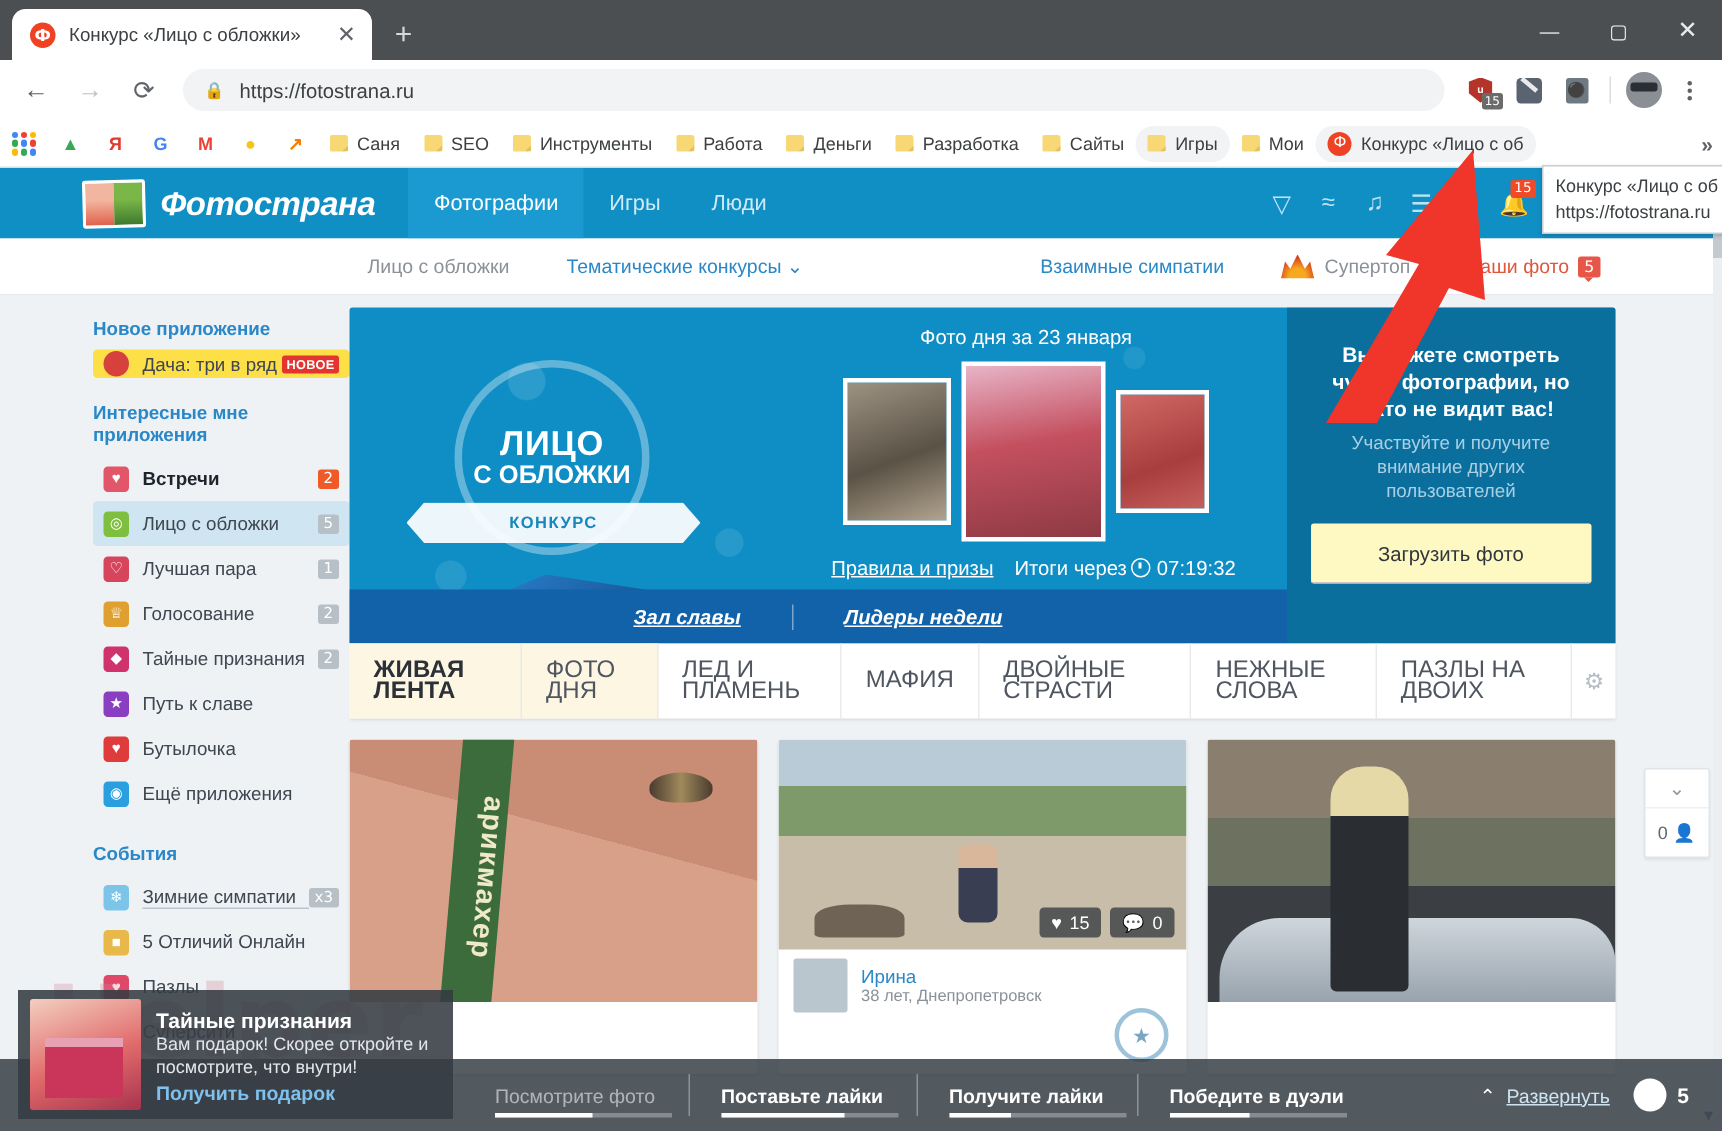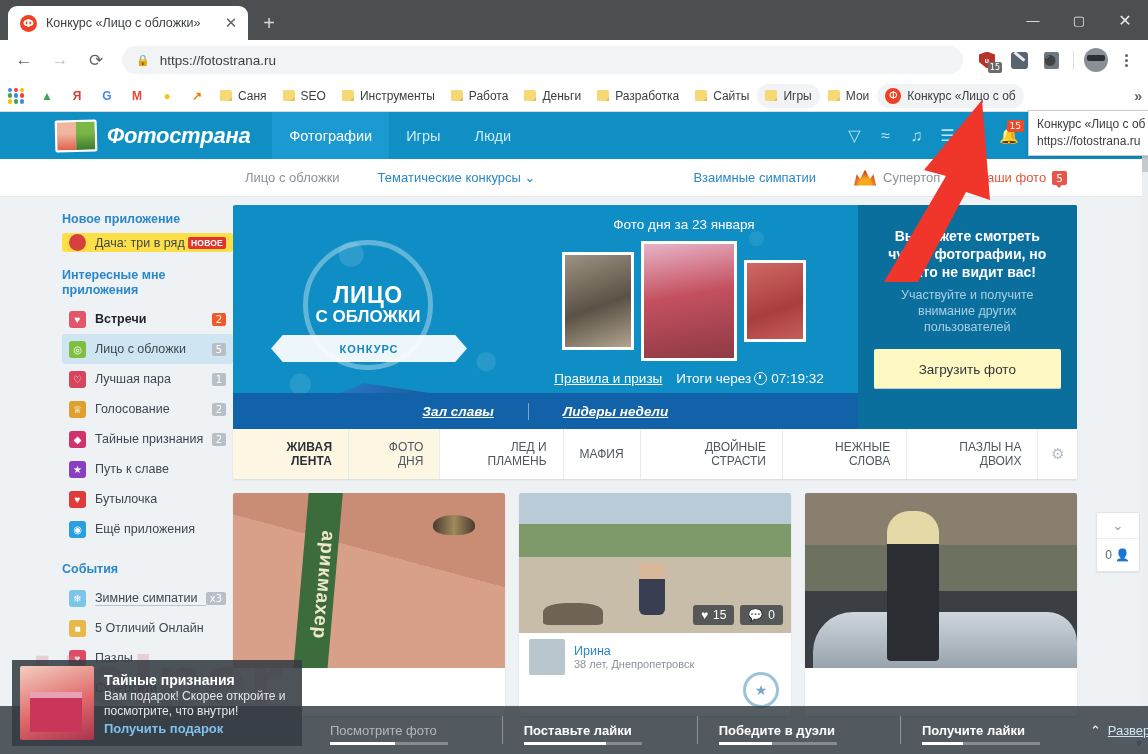--- a/index.html
+++ b/index.html
@@ -364,22 +364,22 @@
     justify-content: center; border-radius: 2px;
     box-shadow: inset 0 -1px 0 #c7cacd;
   }
 
   
   .tabs-row {
     height: 50px; background: #fff; display: flex; align-items: stretch;
     box-shadow: 0 1px 2px rgba(0,0,0,.1); position: relative;
   }
   .ftab {
-    display: flex; align-items: center; justify-content: center; text-align: right;
-    font-size: 12px; color: #4f5660; padding: 0 16px; line-height: 14px;
+    display: flex; align-items: center; justify-content: center; text-align: left;
+    font-size: 16px; color: #4f5660; padding: 0 16px; line-height: 14px;
     border-right: 1px solid #e7ebee; position: relative;
   }
   .ftab.act {
     background: #fdf6e3; font-weight: bold; color: #2c3138; letter-spacing: .2px;
   }
   .ftab.act2 { background: #fdf6e3; }
   .gear-tab {
     width: 42px; display: flex; align-items: center; justify-content: center;
     color: #b6bdc4; font-size: 15px;
   }
@@ -469,21 +469,21 @@
   }
   .rw-top { height: 26px; display: flex; align-items: center; justify-content: center;
     color: #8d98a3; font-size: 13px; border-bottom: 1px solid #edf0f2; }
   .rw-bot { height: 32px; display: flex; align-items: center; justify-content: center;
     gap: 4px; color: #5d666f; font-size: 12px; }
 
   
   .taskbar {
     position: absolute; left: 0; bottom: 0; width: 100%; height: 48px;
     background: rgba(48,56,64,.82); display: flex; align-items: center;
-    color: #fff; z-index: 40; gap: 43px;
+    color: #fff; z-index: 40;
   }
   .task {
     flex: 0 0 auto; padding: 0 22px; font-size: 13px; font-weight: bold;
     position: relative; display: flex; flex-direction: column; justify-content: center;
     height: 48px;
   }
   .task .prog {
     position: absolute; left: 22px; bottom: 9px; width: 118px; height: 3px;
     background: rgba(255,255,255,.3);
   }
@@ -897,30 +897,30 @@
       </div>
       <div class="task">
         <span class="vline"></span>
         <span>Поставьте лайки</span>
         <span class="prog">
             <i style="width:70%"></i>
           </span>
       </div>
       <div class="task">
         <span class="vline"></span>
+        <span>Получите лайки</span>
+        <span class="prog">
+            <i style="width:35%"></i>
+          </span>
+      </div>
+      <div class="task">
+        <span class="vline"></span>
         <span>Победите в дуэли</span>
         <span class="prog">
             <i style="width:45%"></i>
-          </span>
-      </div>
-      <div class="task">
-        <span class="vline"></span>
-        <span>Получите лайки</span>
-        <span class="prog">
-            <i style="width:35%"></i>
           </span>
       </div>
       <div class="expand-link">
         <span>⌃</span>
         <a>Развернуть</a>
       </div>
       <div class="coin-wrap">
         <span class="coin"></span>
         <span class="coin-num">5</span>
       </div>

